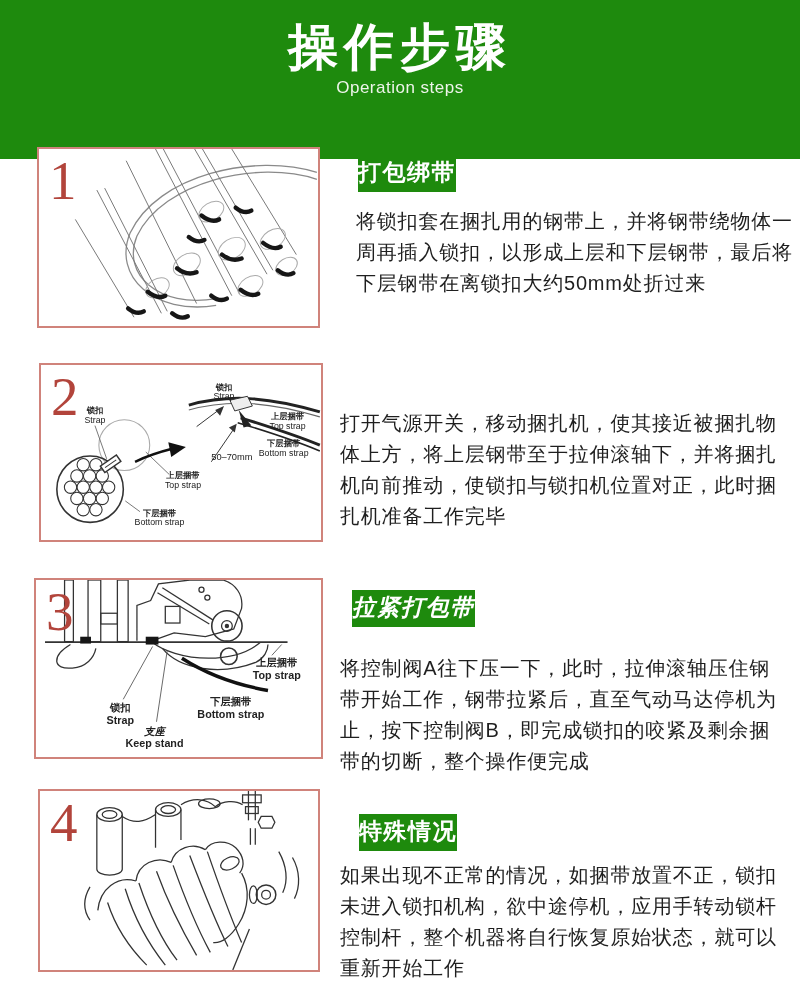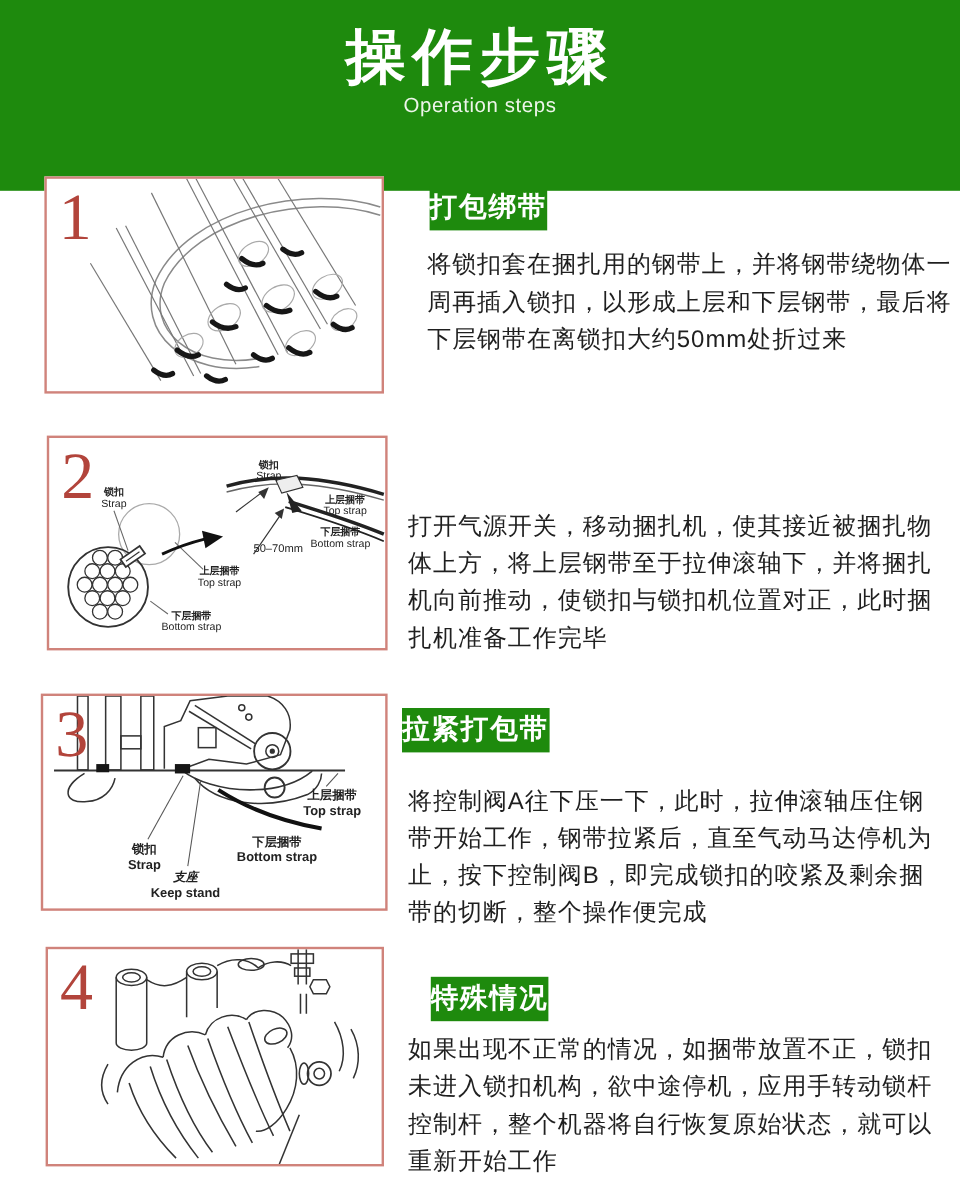--- a/index.html
+++ b/index.html
@@ -137,21 +137,21 @@
       <text class="d2en" x="251" y="65" text-anchor="middle">Top strap</text>
       <text class="d2cn" x="247" y="83" text-anchor="middle">下层捆带</text>
       <text class="d2en" x="247" y="93" text-anchor="middle">Bottom strap</text>
       <text class="d2dim" x="194" y="97" text-anchor="middle">50–70mm</text>
       <text class="d2cn" x="144" y="116" text-anchor="middle">上层捆带</text>
       <text class="d2en" x="144" y="126" text-anchor="middle">Top strap</text>
       <text class="d2cn" x="120" y="154" text-anchor="middle">下层捆带</text>
       <text class="d2en" x="120" y="164" text-anchor="middle">Bottom strap</text>
     </svg>
   </div>
-  <p class="steptext" style="top:424px;margin:0;">打开气源开关，移动捆扎机，使其接近被捆扎物体上方，将上层钢带至于拉伸滚轴下，并将捆扎机向前推动，使锁扣与锁扣机位置对正，此时捆扎机准备工作完毕</p>
+  <p class="steptext" style="top:408px;margin:0;">打开气源开关，移动捆扎机，使其接近被捆扎物体上方，将上层钢带至于拉伸滚轴下，并将捆扎机向前推动，使锁扣与锁扣机位置对正，此时捆扎机准备工作完毕</p>
 
   <div class="dbox" style="left:34px;top:578px;width:289px;height:181px;">
     <span class="stepnum">3</span>
     <svg viewBox="0 0 289 181">
       <g stroke="#333" fill="none" stroke-width="1.3">
         <rect x="28" y="0" width="9" height="63"></rect>
         <rect x="52" y="0" width="13" height="63"></rect>
         <rect x="82" y="0" width="11" height="63"></rect>
         <rect x="65" y="34" width="17" height="11"></rect>
         <path d="M102,62 L102,26 L116,21 L124,4 L156,0 L190,0 C203,4 211,15 209,29 L201,50 L172,58 L140,54 L118,62"></path>
@@ -180,21 +180,21 @@
       <text class="d3cn" x="245" y="88" text-anchor="middle">上层捆带</text>
       <text class="d3en" x="245" y="101" text-anchor="middle">Top strap</text>
       <text class="d3cn" x="198" y="128" text-anchor="middle">下层捆带</text>
       <text class="d3en" x="198" y="141" text-anchor="middle">Bottom strap</text>
       <text class="d3cn" x="85" y="134" text-anchor="middle">锁扣</text>
       <text class="d3en" x="85" y="147" text-anchor="middle">Strap</text>
       <text class="d3cn" x="120" y="158" text-anchor="middle" font-style="italic">支座</text>
       <text class="d3en" x="120" y="171" text-anchor="middle">Keep stand</text>
     </svg>
   </div>
-  <div class="steplabel" style="left:335px;top:590px;">拉紧打包带</div>
+  <div class="steplabel" style="left:352px;top:590px;font-style:italic;">拉紧打包带</div>
   <p class="steptext" style="top:653px;margin:0;">将控制阀A往下压一下，此时，拉伸滚轴压住钢带开始工作，钢带拉紧后，直至气动马达停机为止，按下控制阀B，即完成锁扣的咬紧及剩余捆带的切断，整个操作便完成</p>
 
   <div class="dbox" style="left:38px;top:789px;width:282px;height:183px;">
     <span class="stepnum">4</span>
     <svg viewBox="0 0 282 183">
       <g stroke="#333" fill="none" stroke-width="1.3">
         <ellipse cx="70" cy="24" rx="13" ry="7"></ellipse>
         <ellipse cx="70" cy="24" rx="7.5" ry="4"></ellipse>
         <path d="M57,24 L57,80 A13,6 0 0 0 83,80 L83,24"></path>
         <ellipse cx="130" cy="19" rx="13" ry="7"></ellipse>

